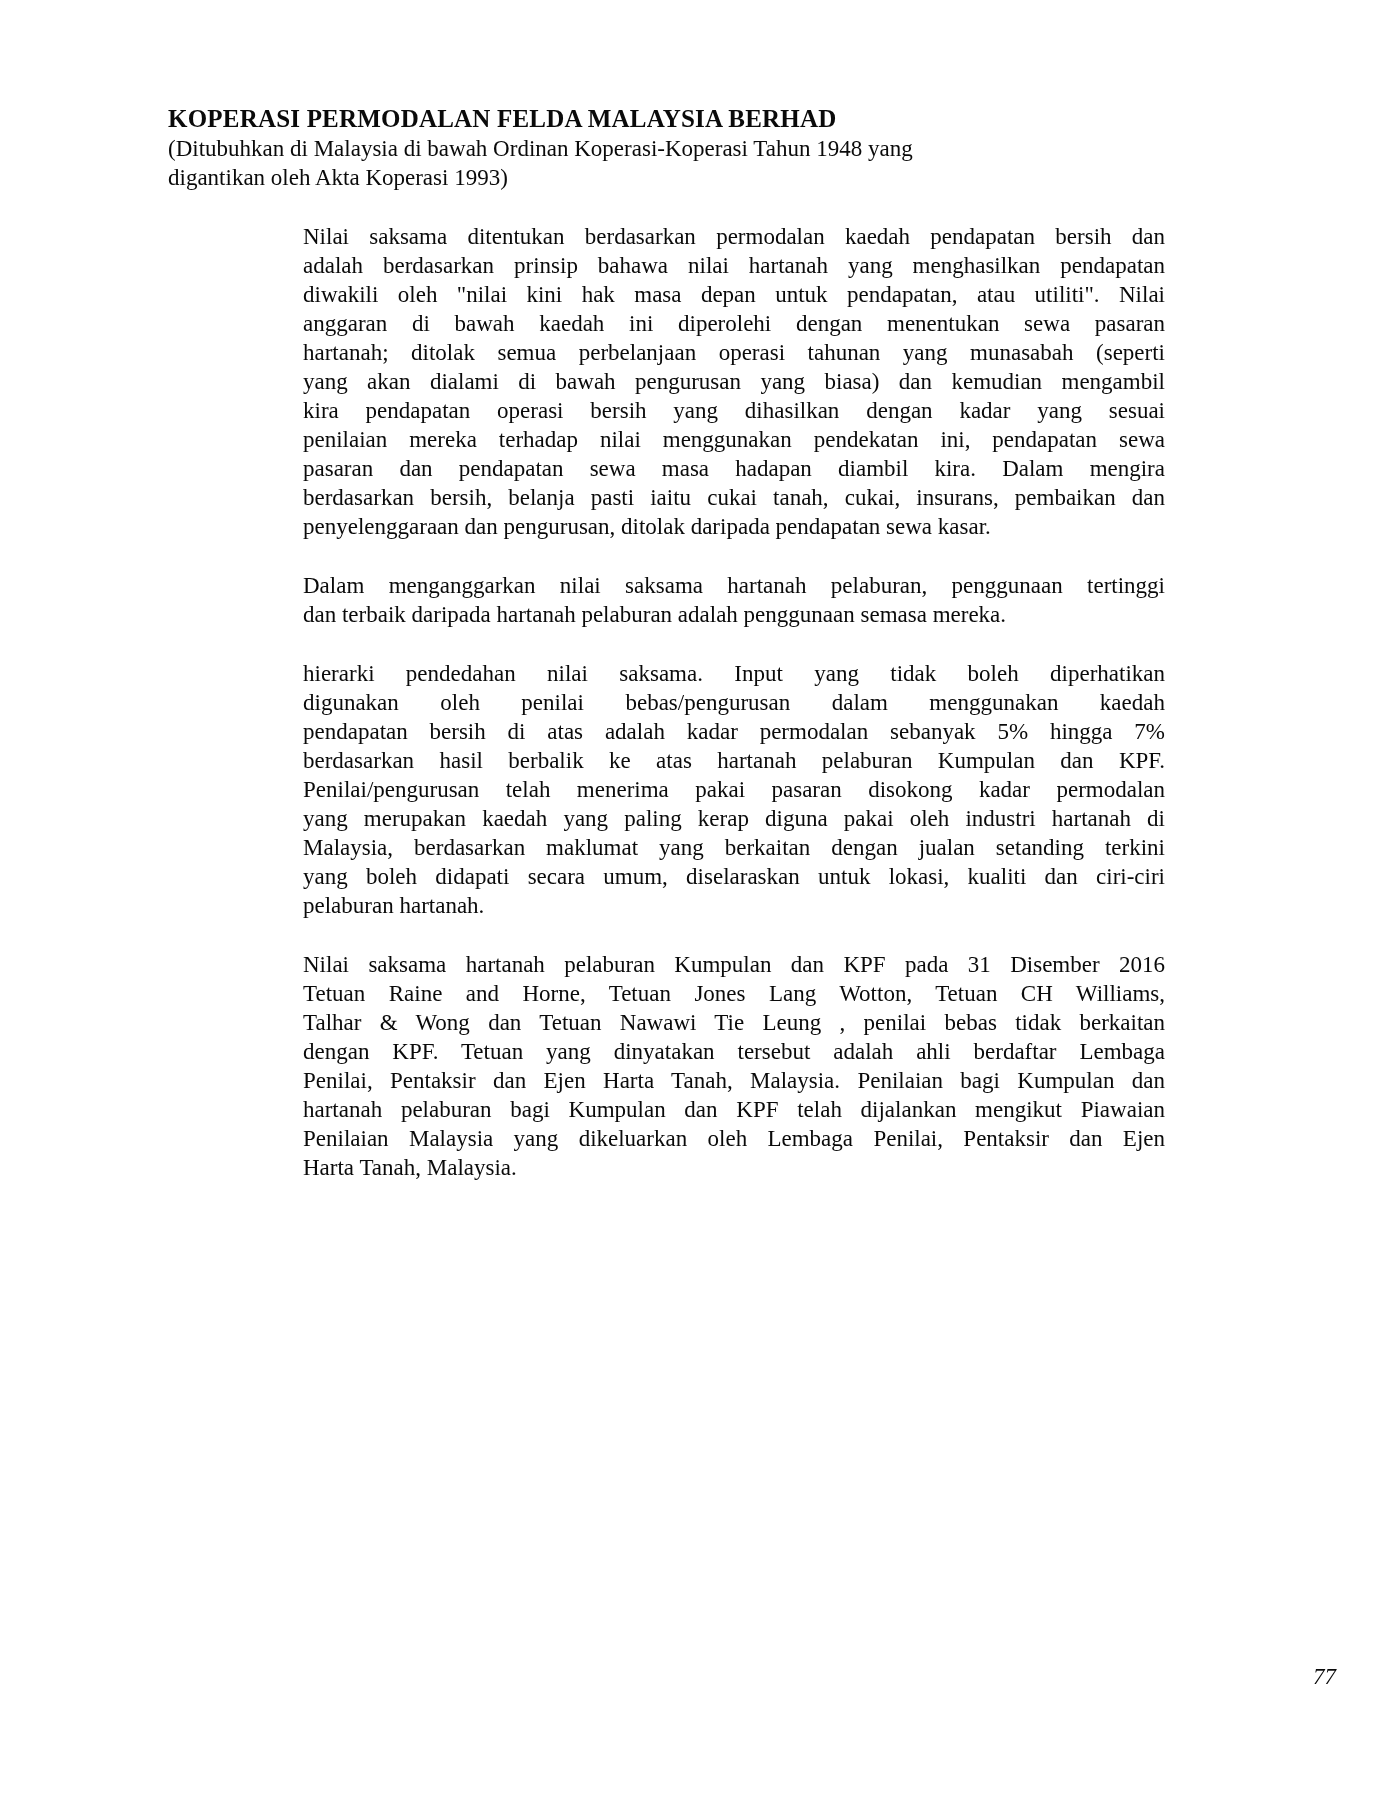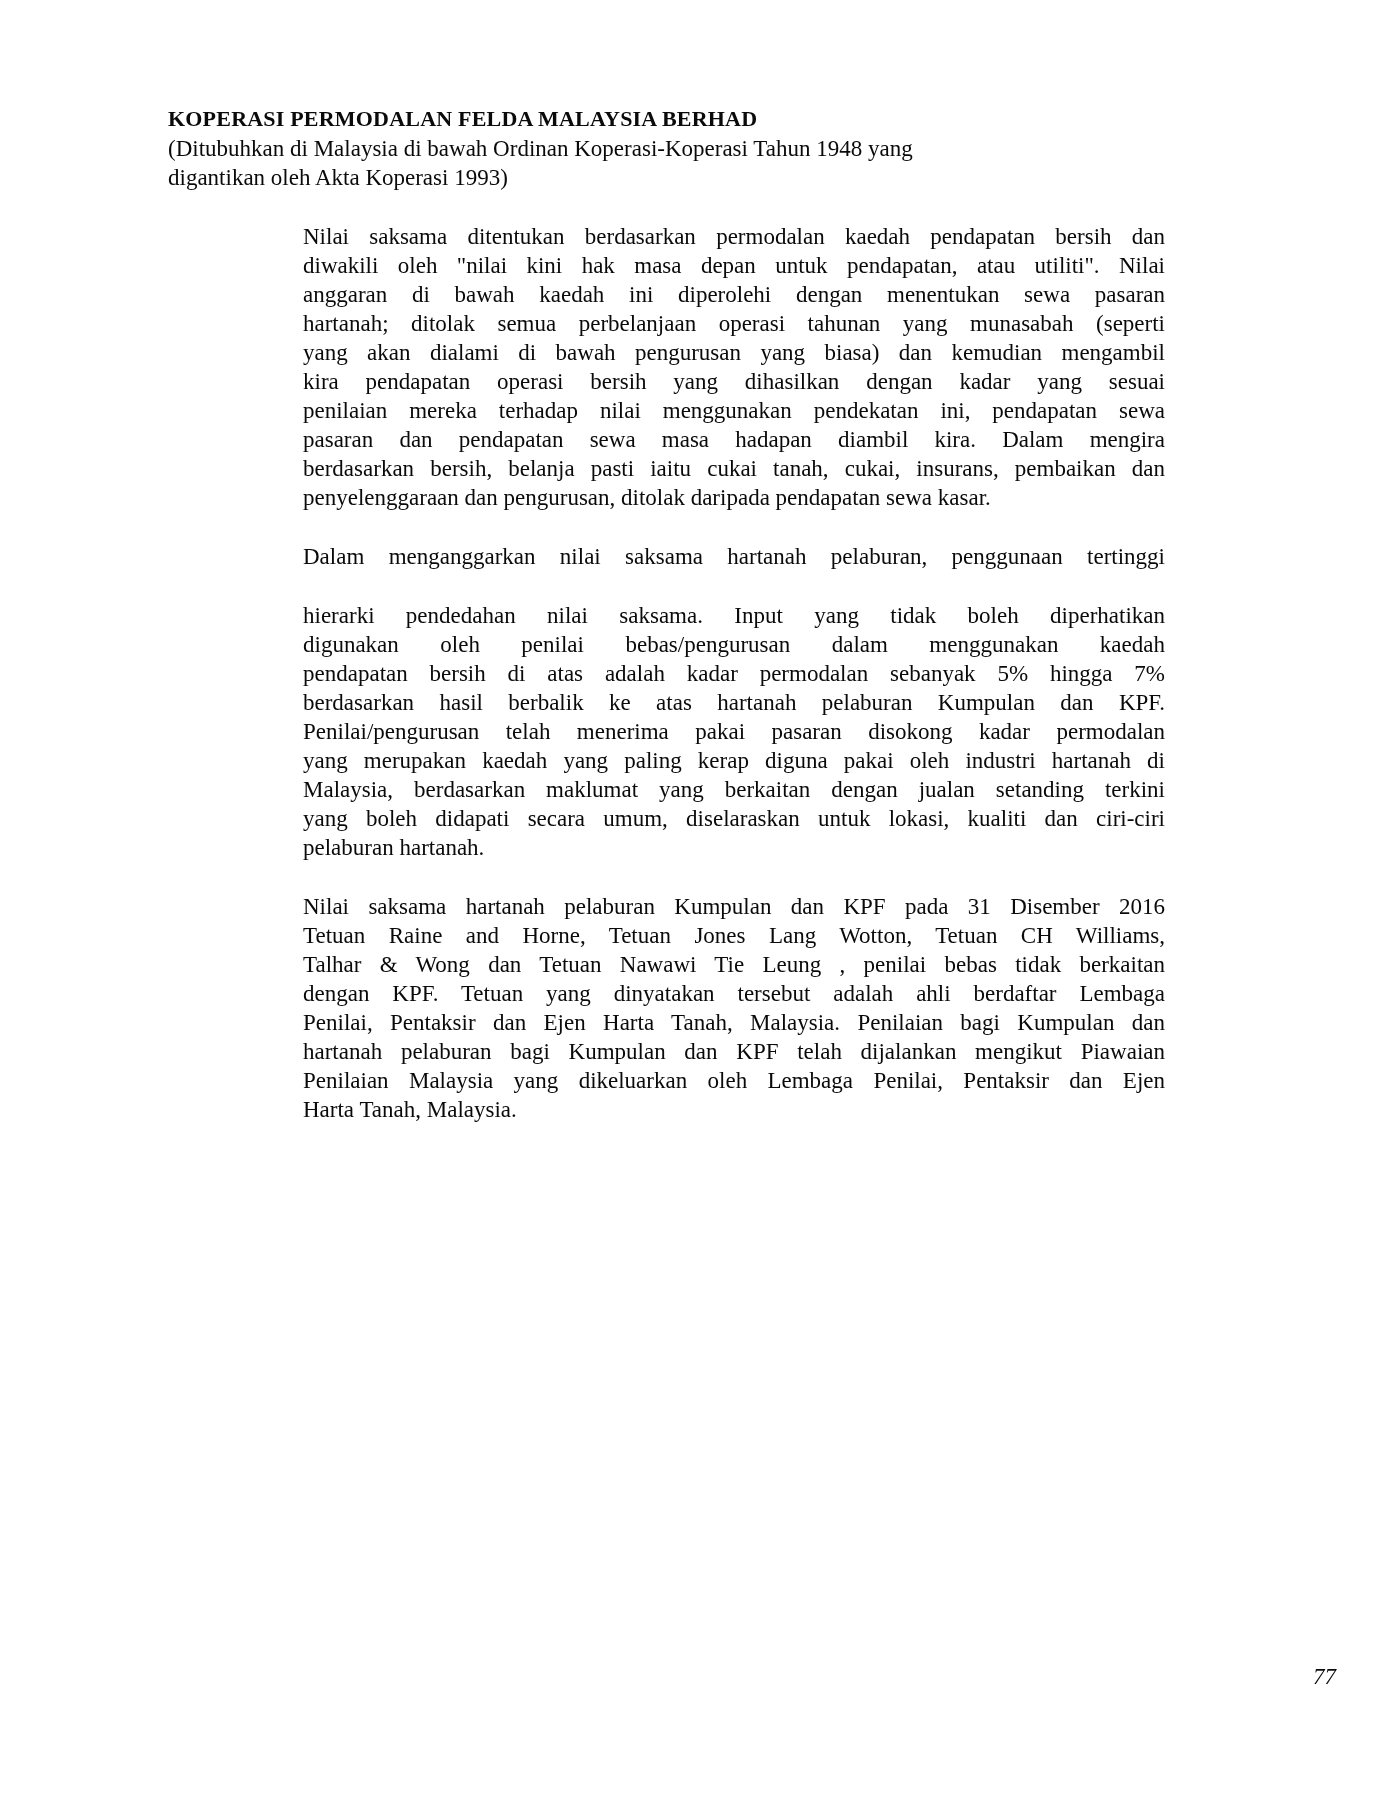--- a/index.html
+++ b/index.html
@@ -19,21 +19,21 @@
     color: #0a0a0a;
   }
   .doc-header {
     position: absolute;
     left: 168px;
     top: 104px;
     width: 990px;
   }
   .doc-title {
     font-weight: bold;
-    font-size: 22px;
+    font-size: 25px;
     line-height: 30px;
     letter-spacing: 0.2px;
     white-space: nowrap;
   }
   .doc-subtitle .line {
     white-space: nowrap;
   }
   .doc-body {
     position: absolute;
     left: 281px;
@@ -71,32 +71,34 @@
     <div class="doc-title">KOPERASI PERMODALAN FELDA MALAYSIA BERHAD</div>
     <div class="doc-subtitle">
         <div class="line">(Ditubuhkan di Malaysia di bawah Ordinan Koperasi-Koperasi Tahun 1948 yang</div>
         <div class="line last">digantikan oleh Akta Koperasi 1993)</div>
       </div>
   </div>
 
   <div class="doc-body">
     <div class="para">
         <div class="line">Nilai saksama ditentukan berdasarkan permodalan kaedah pendapatan bersih dan</div>
+        <div class="line">adalah berdasarkan prinsip bahawa nilai hartanah yang menghasilkan pendapatan</div>
         <div class="line">diwakili oleh "nilai kini hak masa depan untuk pendapatan, atau utiliti". Nilai</div>
         <div class="line">anggaran di bawah kaedah ini diperolehi dengan menentukan sewa pasaran</div>
         <div class="line">hartanah; ditolak semua perbelanjaan operasi tahunan yang munasabah (seperti</div>
         <div class="line">yang akan dialami di bawah pengurusan yang biasa) dan kemudian mengambil</div>
         <div class="line">kira pendapatan operasi bersih yang dihasilkan dengan kadar yang sesuai</div>
         <div class="line">penilaian mereka terhadap nilai menggunakan pendekatan ini, pendapatan sewa</div>
         <div class="line">pasaran dan pendapatan sewa masa hadapan diambil kira. Dalam mengira</div>
         <div class="line">berdasarkan bersih, belanja pasti iaitu cukai tanah, cukai, insurans, pembaikan dan</div>
         <div class="line last">penyelenggaraan dan pengurusan, ditolak daripada pendapatan sewa kasar.</div>
       </div>
     <div class="para">
         <div class="line">Dalam menganggarkan nilai saksama hartanah pelaburan, penggunaan tertinggi</div>
+        <div class="line last">dan terbaik daripada hartanah pelaburan adalah penggunaan semasa mereka.</div>
       </div>
     <div class="para">
         <div class="line">hierarki pendedahan nilai saksama. Input yang tidak boleh diperhatikan</div>
         <div class="line">digunakan oleh penilai bebas/pengurusan dalam menggunakan kaedah</div>
         <div class="line">pendapatan bersih di atas adalah kadar permodalan sebanyak 5% hingga 7%</div>
         <div class="line">berdasarkan hasil berbalik ke atas hartanah pelaburan Kumpulan dan KPF.</div>
         <div class="line">Penilai/pengurusan telah menerima pakai pasaran disokong kadar permodalan</div>
         <div class="line">yang merupakan kaedah yang paling kerap diguna pakai oleh industri hartanah di</div>
         <div class="line">Malaysia, berdasarkan maklumat yang berkaitan dengan jualan setanding terkini</div>
         <div class="line">yang boleh didapati secara umum, diselaraskan untuk lokasi, kualiti dan ciri-ciri</div>

